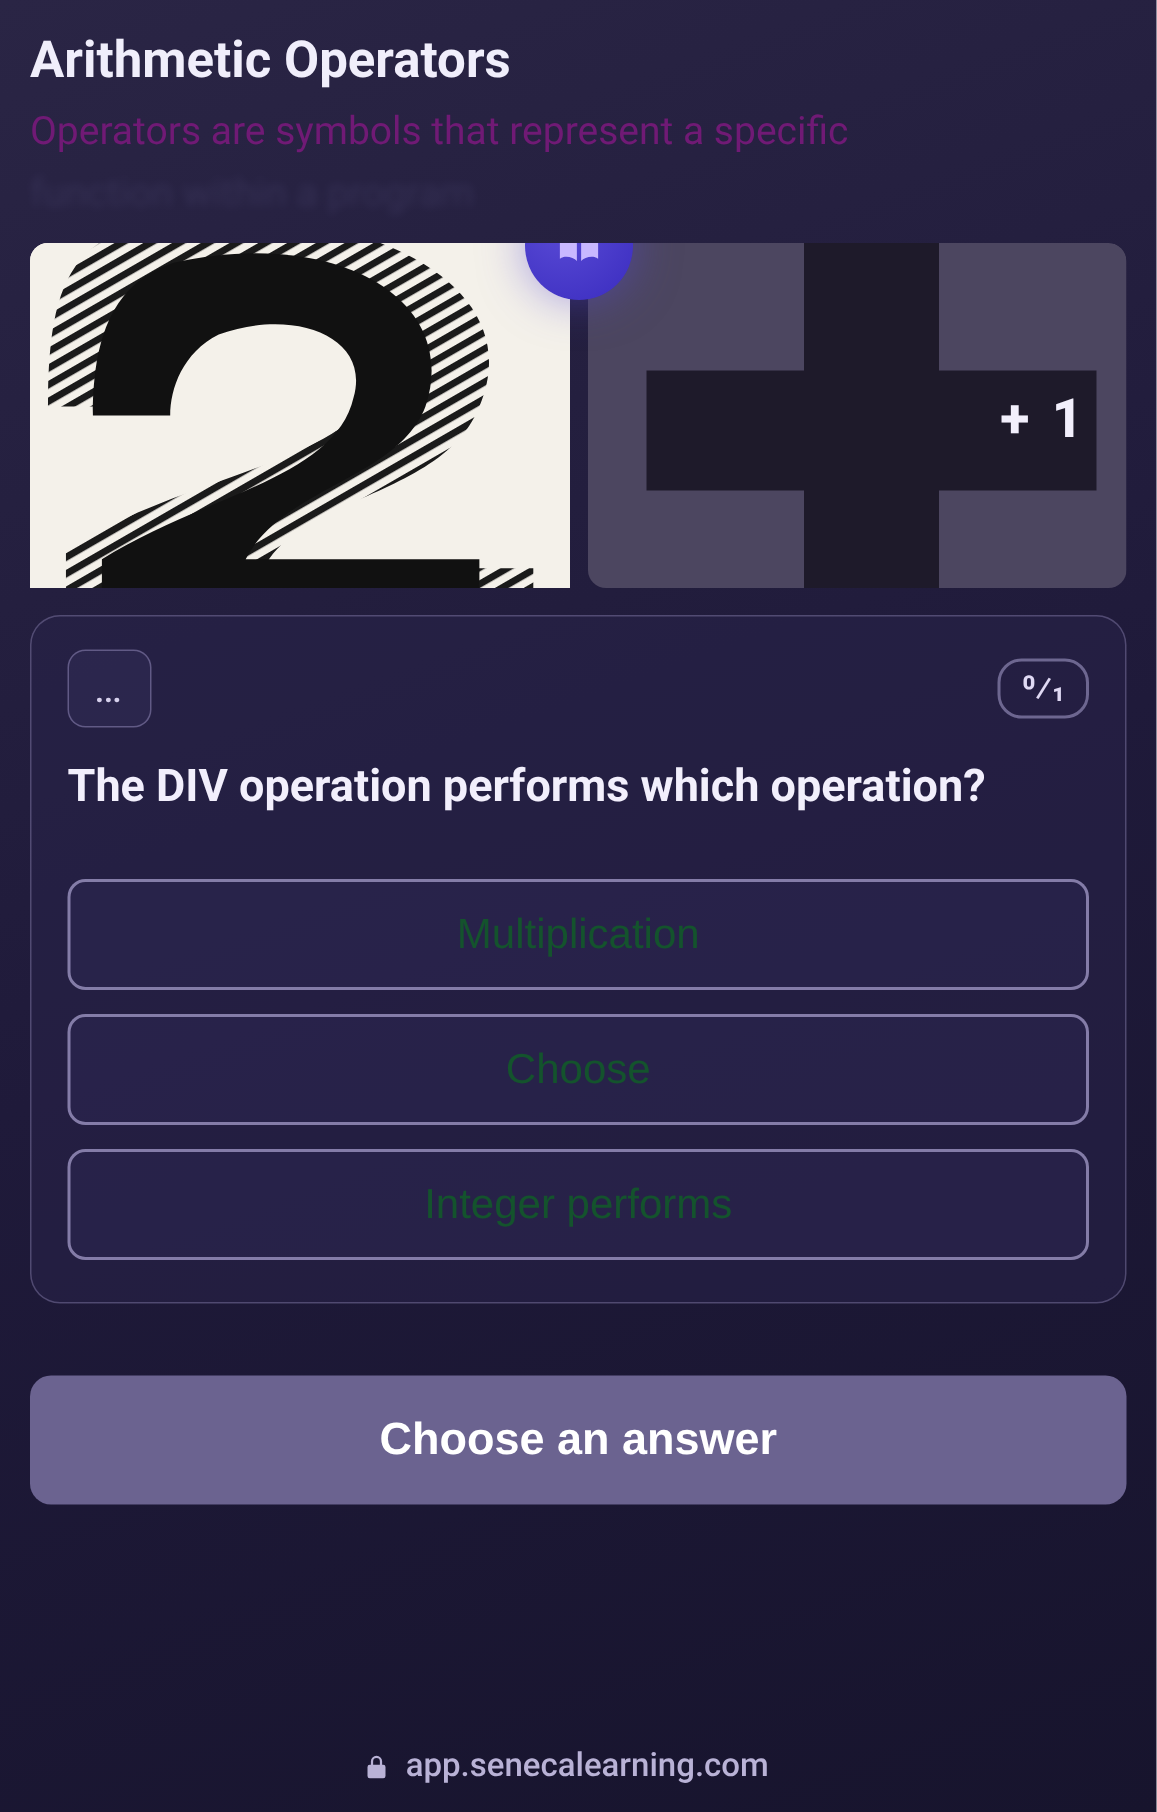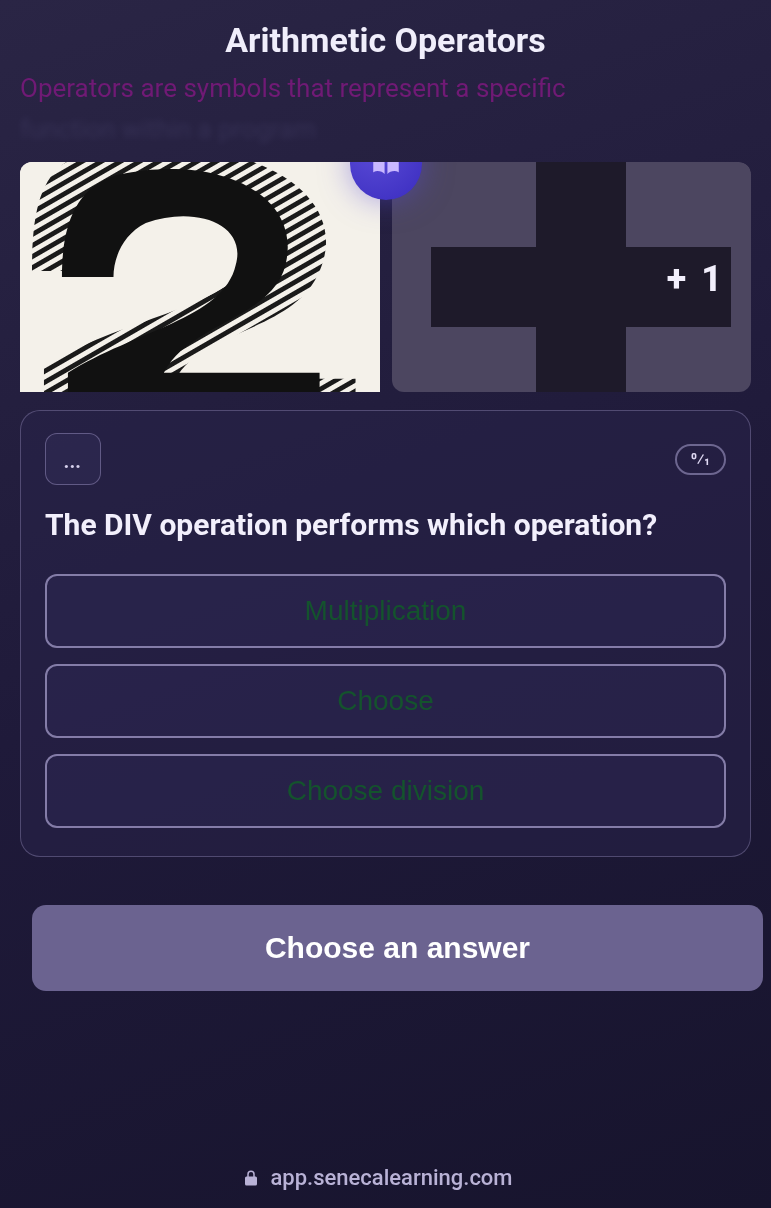--- a/index.html
+++ b/index.html
@@ -14,21 +14,20 @@
     }
     .info-card {
       padding: 20px 20px 0 20px;
       position: relative;
     }
     .info-title {
       font-size: 34px;
       font-weight: 700;
       color: #f0eefb;
       margin-bottom: 10px;
-      text-align: center;
     }
     .info-subtitle {
       font-size: 26px;
       color: #701a75;
       line-height: 1.4;
       margin-bottom: 8px;
     }
     .info-fade {
       font-size: 26px;
       color: #4a4570;
@@ -120,51 +119,51 @@
       font-size: 28px;
       line-height: 1;
       display: flex; align-items: center; justify-content: center;
       cursor: pointer;
       letter-spacing: 2px;
     }
     .score-pill {
       border: 2px solid rgba(200,190,240,0.45);
       border-radius: 16px;
       padding: 4px 14px;
-      font-size: 16px;
+      font-size: 24px;
       font-weight: 600;
       color: #e0daf4;
       font-variant-numeric: diagonal-fractions;
       text-align: center;
     }
     .question-text {
       font-size: 30px;
       font-weight: 700;
       color: #f2effc;
-      margin-bottom: 28px;
+      margin-bottom: 40px;
       line-height: 1.35;
     }
     .options {
       display: flex;
       flex-direction: column;
       gap: 16px;
     }
     .option-btn {
       width: 100%;
       height: 74px;
       border: 2px solid rgba(210,200,245,0.55);
       border-radius: 12px;
       background: rgba(50,44,88,0.35);
       color: #14532d;
       font-size: 28px;
       font-weight: 500;
       cursor: pointer;
     }
     .cta {
-      margin: 48px 20px 0 32px;
+      margin: 48px 20px 0 20px;
       height: 86px;
       border-radius: 14px;
       background: #6b6390;
       color: #fff;
       font-size: 30px;
       font-weight: 700;
       border: none;
       width: calc(100% - 40px);
       cursor: pointer;
     }
@@ -222,21 +221,21 @@
   <div class="q-top">
     <div class="more-btn">
       <span>…</span>
     </div>
     <div class="score-pill">0/1</div>
   </div>
   <div class="question-text">The DIV operation performs which operation?</div>
   <div class="options">
     <button class="option-btn">Multiplication</button>
     <button class="option-btn">Choose</button>
-    <button class="option-btn">Choose division</button>
+    <button class="option-btn">Integer performs</button>
   </div>
 </div>
 
 <button class="cta">Choose an answer</button>
 
 <div class="url-bar">
   <svg viewBox="0 0 24 24">
     <path fill="#b9b2d6" d="M12 2a5 5 0 0 0-5 5v3H6a2 2 0 0 0-2 2v8a2 2 0 0 0 2 2h12a2 2 0 0 0 2-2v-8a2 2 0 0 0-2-2h-1V7a5 5 0 0 0-5-5zm-3 5a3 3 0 1 1 6 0v3H9V7z"></path>
   </svg>
   <span>app.senecalearning.com</span>

